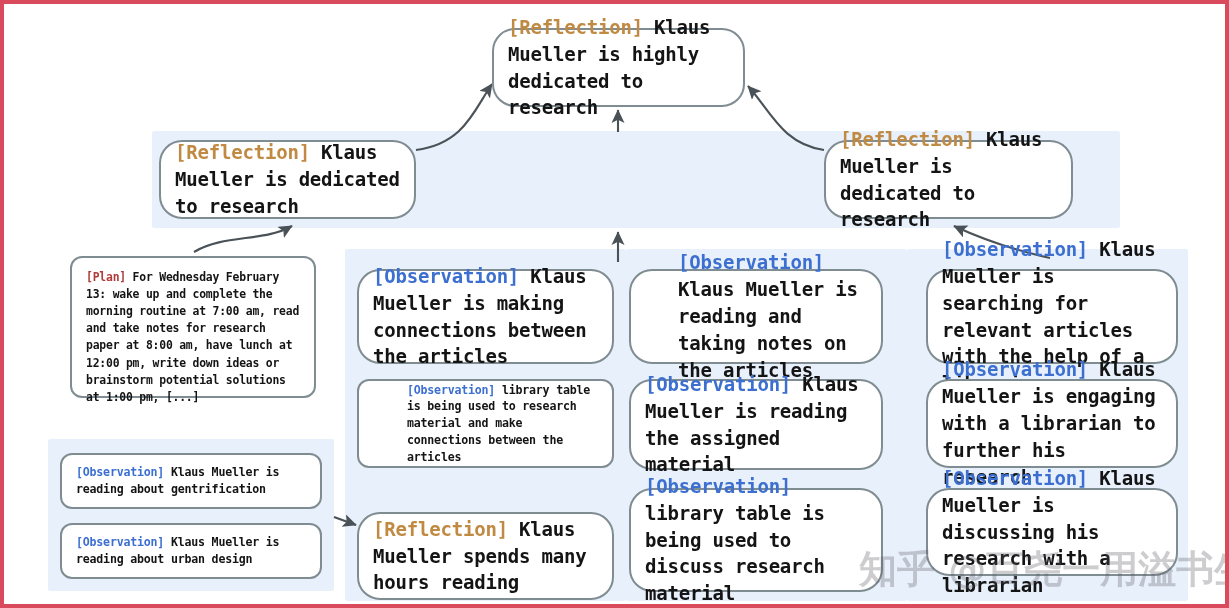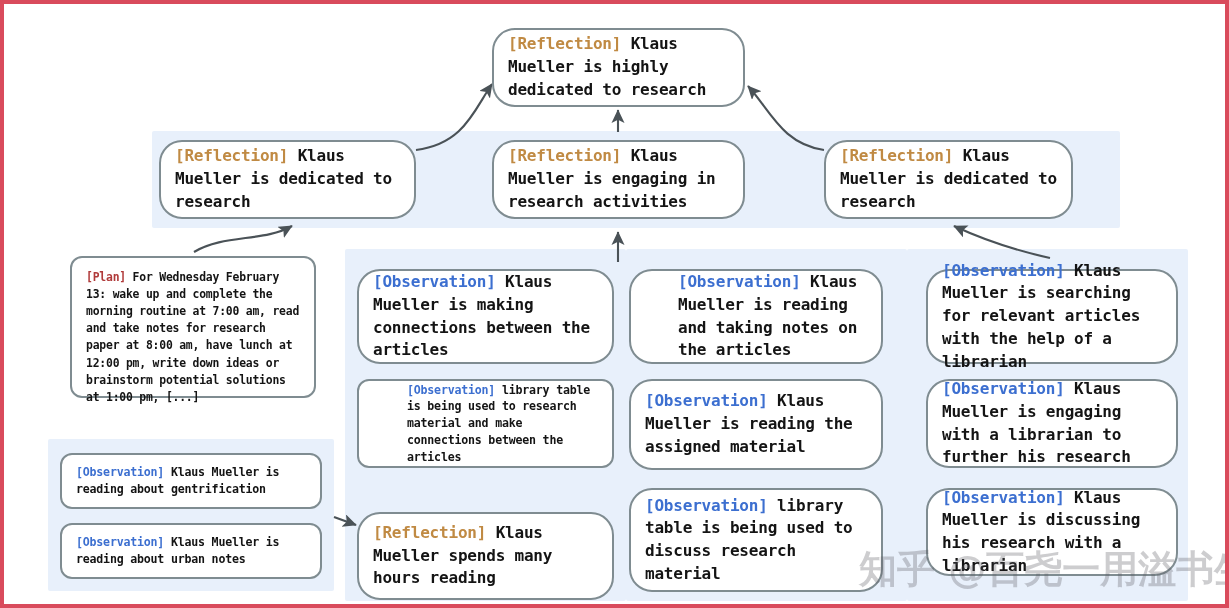--- a/index.html
+++ b/index.html
@@ -36,21 +36,21 @@
     color:#141414;
     line-height:1.42;
     letter-spacing:-0.2px;
   }
   .node .txt{display:block;}
   .tag{font-weight:bold;}
   .tag-reflection{color:#c08a43;}
   .tag-observation{color:#3c6fd0;}
   .tag-plan{color:#b03a3a;}
 
-  .fs-big{font-size:16px;border-radius:23px;}
+  .fs-big{font-size:19px;border-radius:23px;}
   .fs-small{font-size:11.6px;line-height:1.45;}
   .fs-plan{font-size:11.4px;line-height:1.5;}
 
   
   #arrows{
     position:absolute;left:0;top:0;width:1229px;height:608px;
     pointer-events:none;
   }
 
   
@@ -102,45 +102,40 @@
     <span class="txt">
       <span class="tag tag-reflection">[Reflection]</span><span> Klaus Mueller is highly dedicated to research</span>
     </span>
   </div>
 
   <div class="node fs-big" style="left:155px;top:136px;width:257px;height:79px;">
     <span class="txt">
       <span class="tag tag-reflection">[Reflection]</span><span> Klaus Mueller is dedicated to research</span>
     </span>
   </div>
-  <div class="node fs-big" style="left:488px;top:136px;width:253px;height:79px;">
-    <span class="txt">
-      <span class="tag tag-reflection">[Reflection]</span><span> Klaus Mueller is engaging in research activities</span>
-    </span>
-  </div>
   <div class="node fs-big" style="left:820px;top:136px;width:249px;height:79px;">
     <span class="txt">
       <span class="tag tag-reflection">[Reflection]</span><span> Klaus Mueller is dedicated to research</span>
     </span>
   </div>
 
   <div class="node fs-plan" style="left:66px;top:252px;width:246px;height:142px;align-items:flex-start;padding-top:11px;">
     <span class="txt">
       <span class="tag tag-plan">[Plan]</span><span> For Wednesday February 13: wake up and complete the morning routine at 7:00 am, read and take notes for research paper at 8:00 am, have lunch at 12:00 pm, write down ideas or brainstorm potential solutions at 1:00 pm, [...]</span>
     </span>
   </div>
 
   <div class="node fs-small" style="left:56px;top:449px;width:262px;height:56px;">
     <span class="txt">
       <span class="tag tag-observation">[Observation]</span><span> Klaus Mueller is reading about gentrification</span>
     </span>
   </div>
   <div class="node fs-small" style="left:56px;top:519px;width:262px;height:56px;">
     <span class="txt">
-      <span class="tag tag-observation">[Observation]</span><span> Klaus Mueller is reading about urban notes</span>
+      <span class="tag tag-observation">[Observation]</span><span> Klaus Mueller is reading about urban design</span>
     </span>
   </div>
 
   <div class="node fs-big" style="left:353px;top:265px;width:257px;height:95px;">
     <span class="txt">
       <span class="tag tag-observation">[Observation]</span><span> Klaus Mueller is making connections between the articles</span>
     </span>
   </div>
   <div class="node fs-small" style="left:353px;top:375px;width:257px;height:89px;padding-left:48px;">
     <span class="txt">

